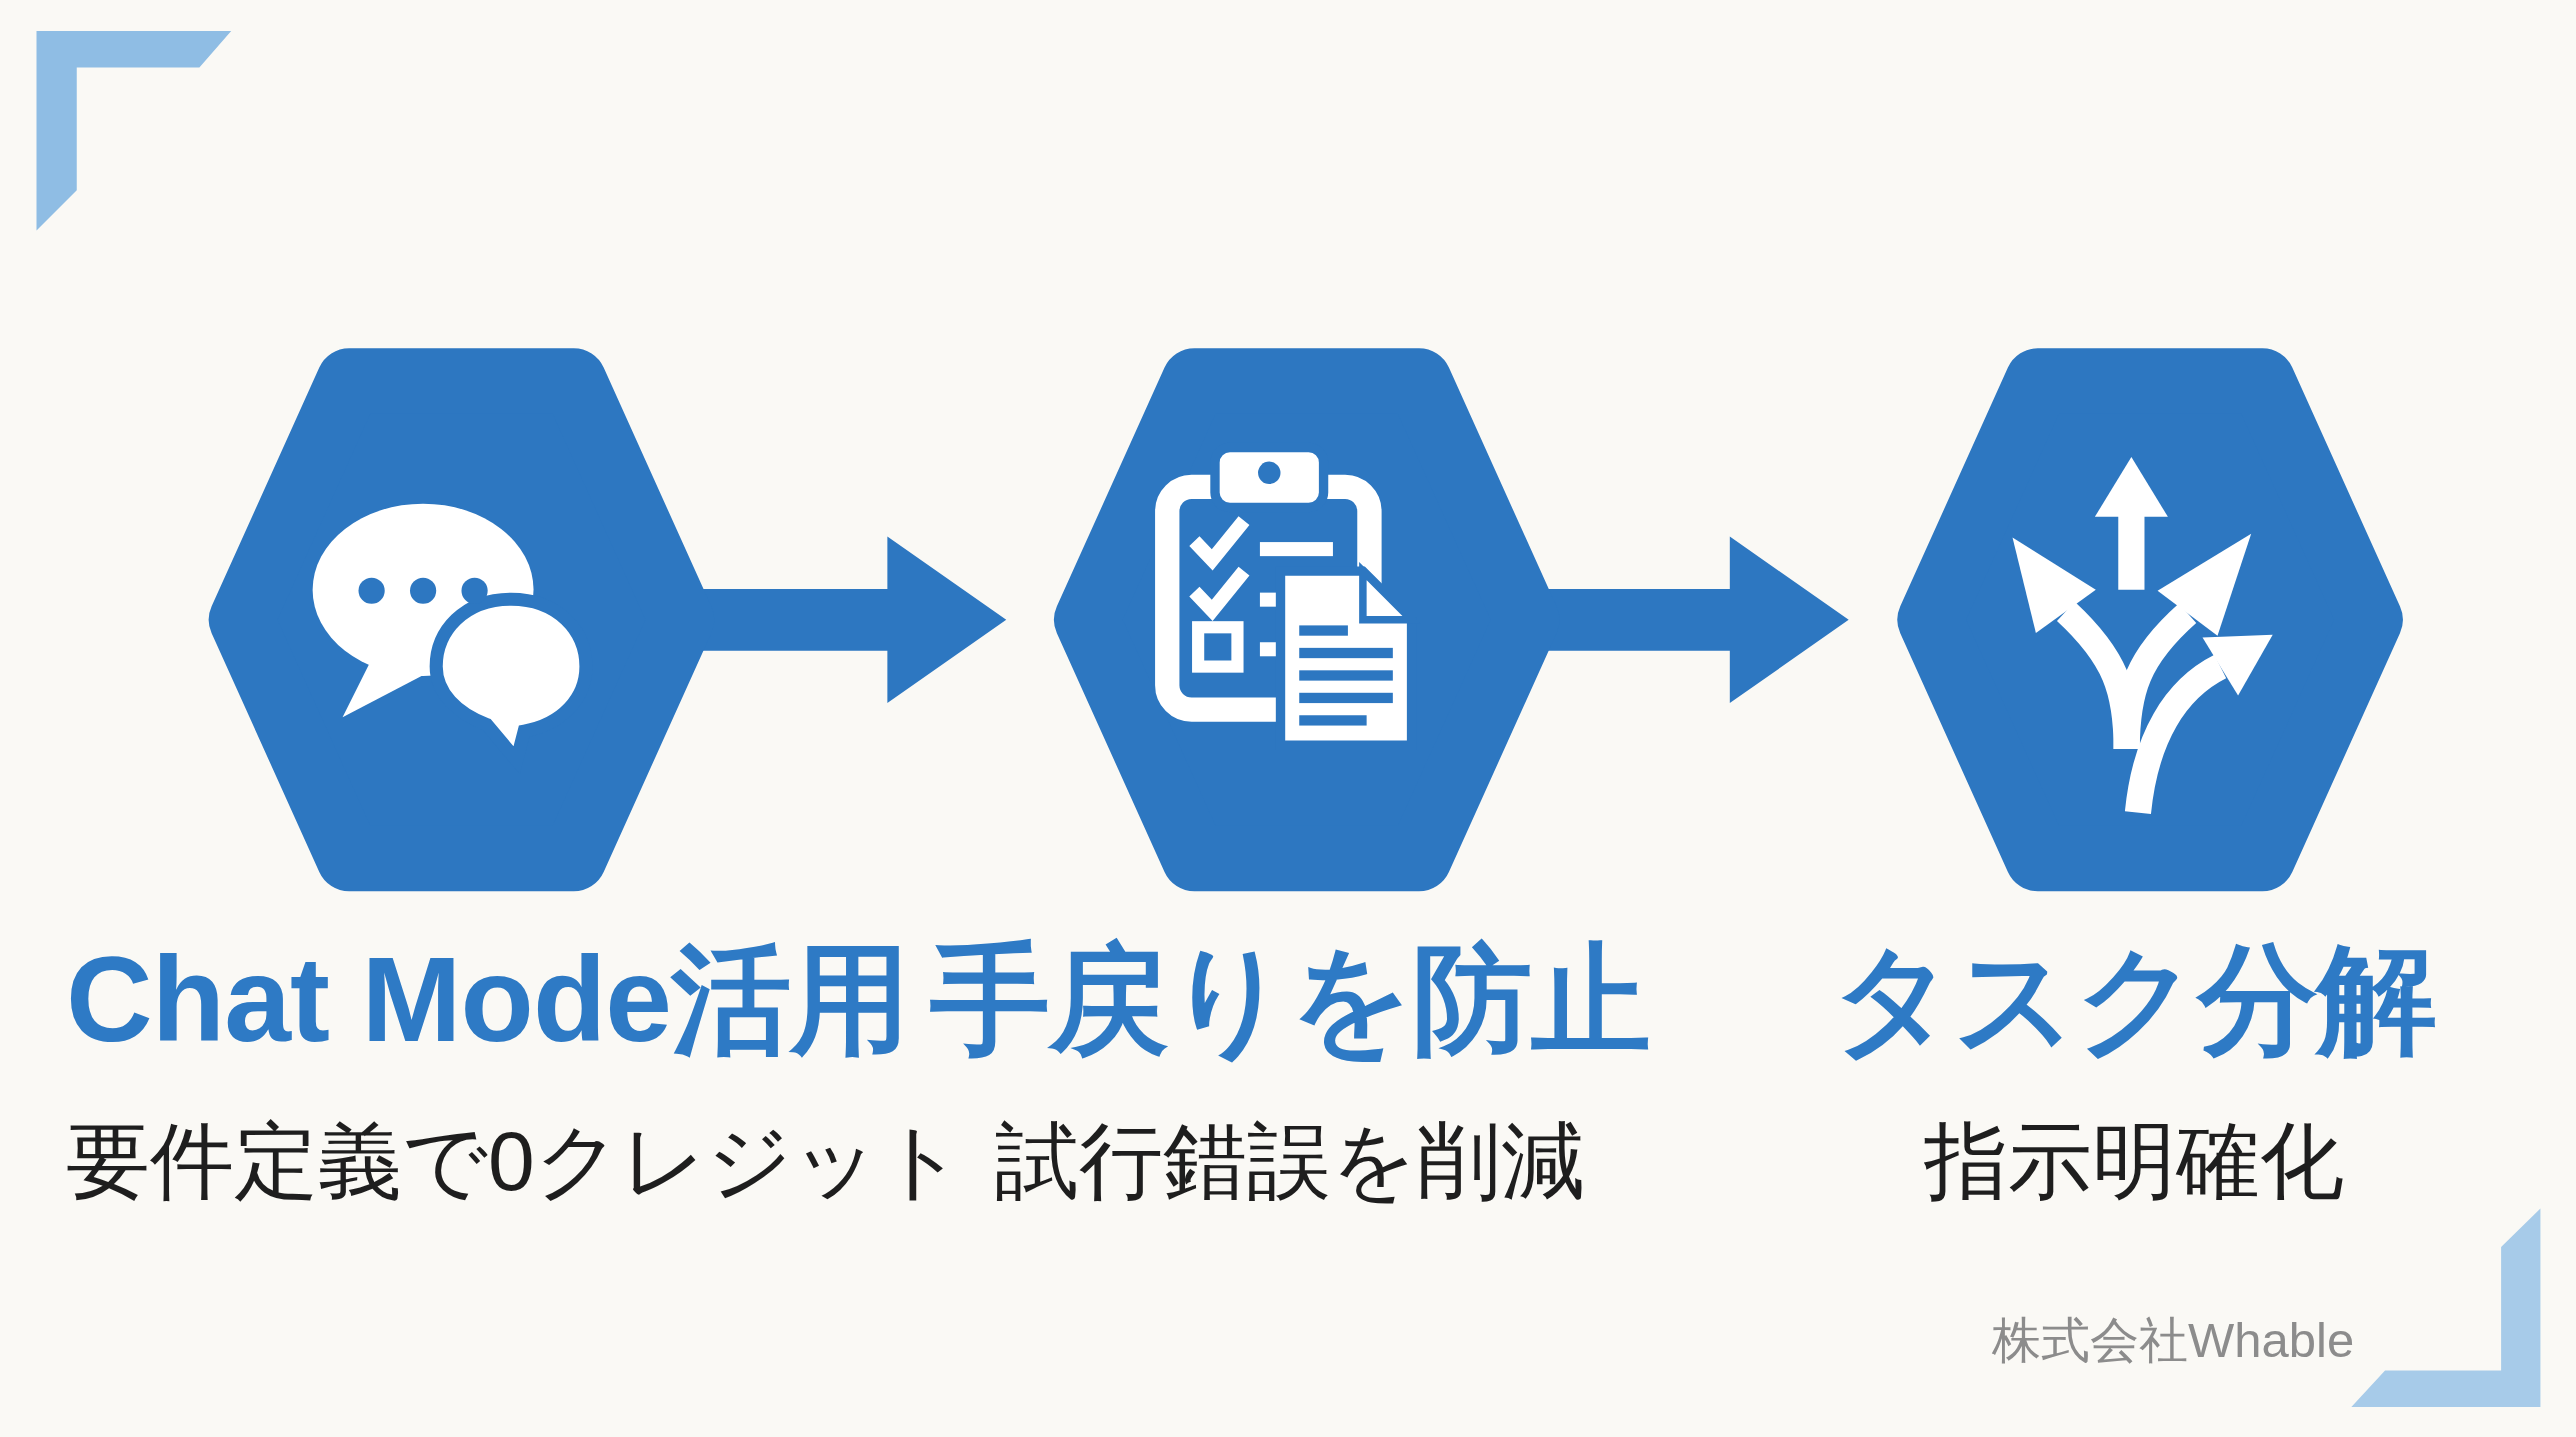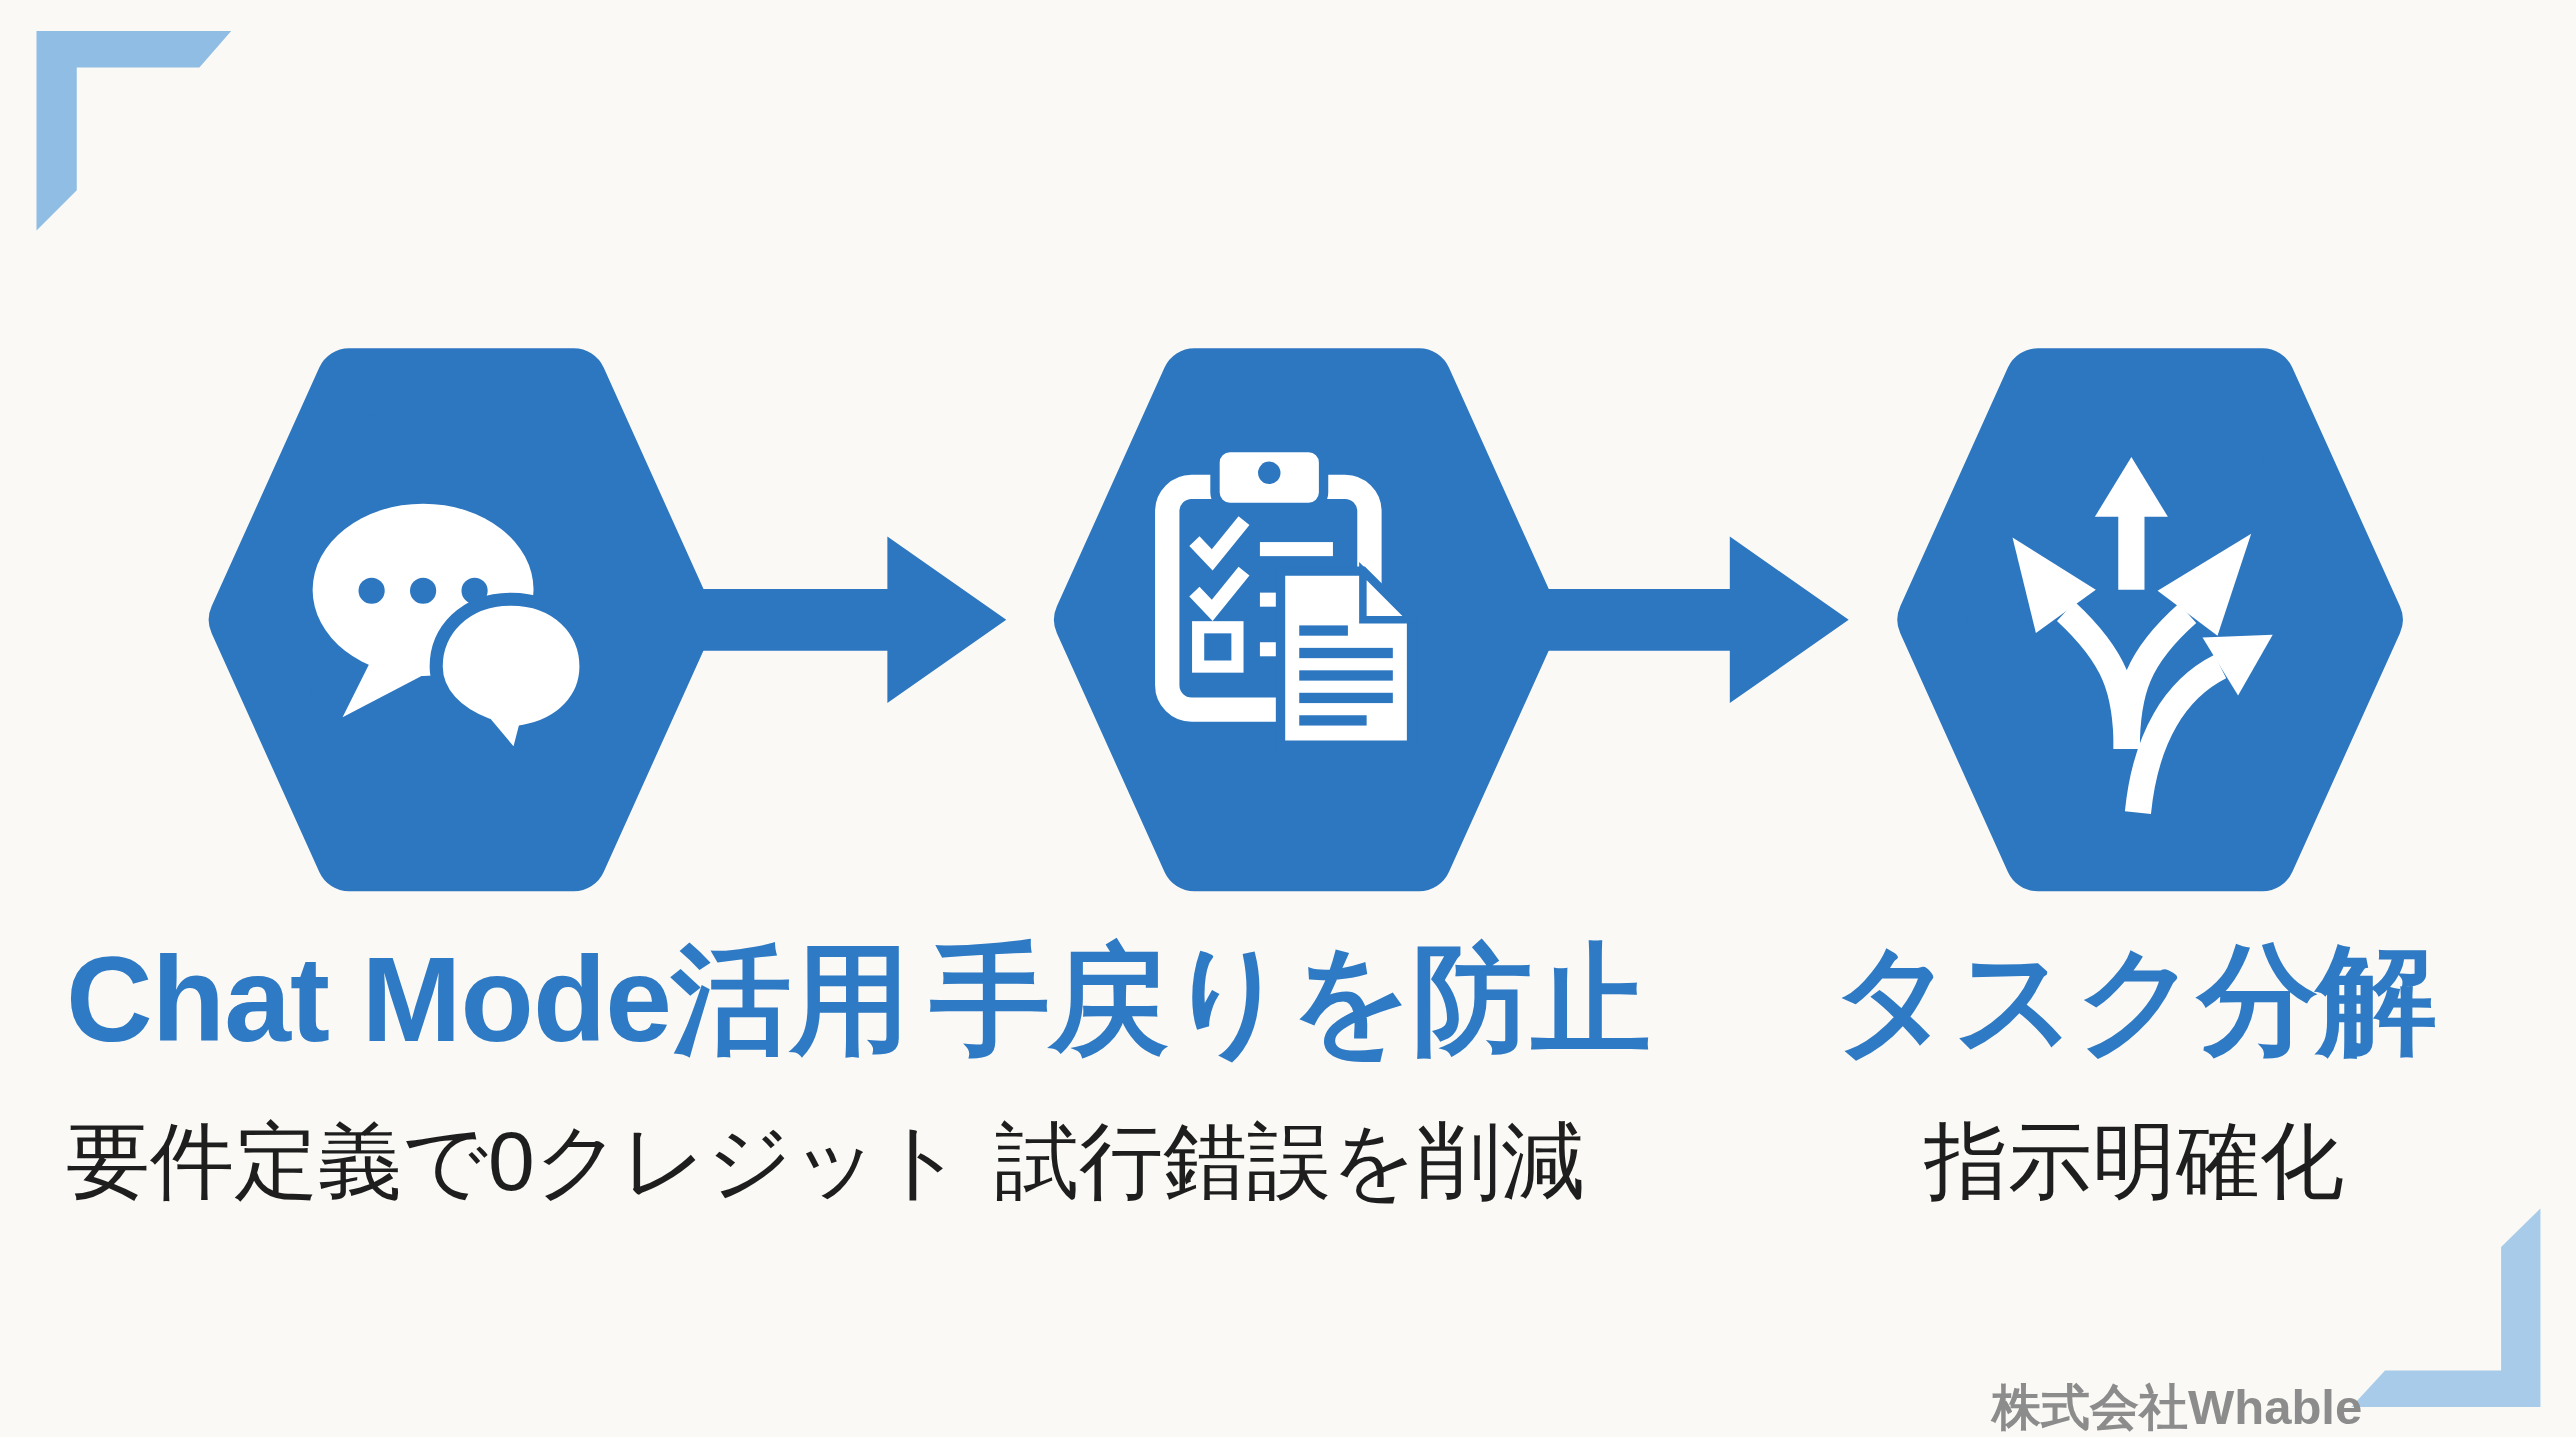--- a/index.html
+++ b/index.html
@@ -61,26 +61,25 @@
     font-weight:500;
     color:var(--text-dark);
     white-space:nowrap;
   }
   .step-text-1{left:66px;top:934px;}
   .step-text-2{left:897px;top:934px;}
   .step-text-3{left:1741px;top:934px;}
 
   .company{
     position:absolute;
-    left:1992px;top:1379px;
+    left:1992px;top:1312px;
     font-size:49px;
     line-height:56px;
     color:var(--text-gray);
     white-space:nowrap;
-    font-weight:bold;
   }
 </style>
 </head>
 <body>
 
 <div class="stage">
 
   <svg width="2576" height="1438" viewBox="0 0 2752 1536">
 
     <polygon class="corner-tl" points="39,33 247,33 213,72 82,72 82,203 39,246"></polygon>

